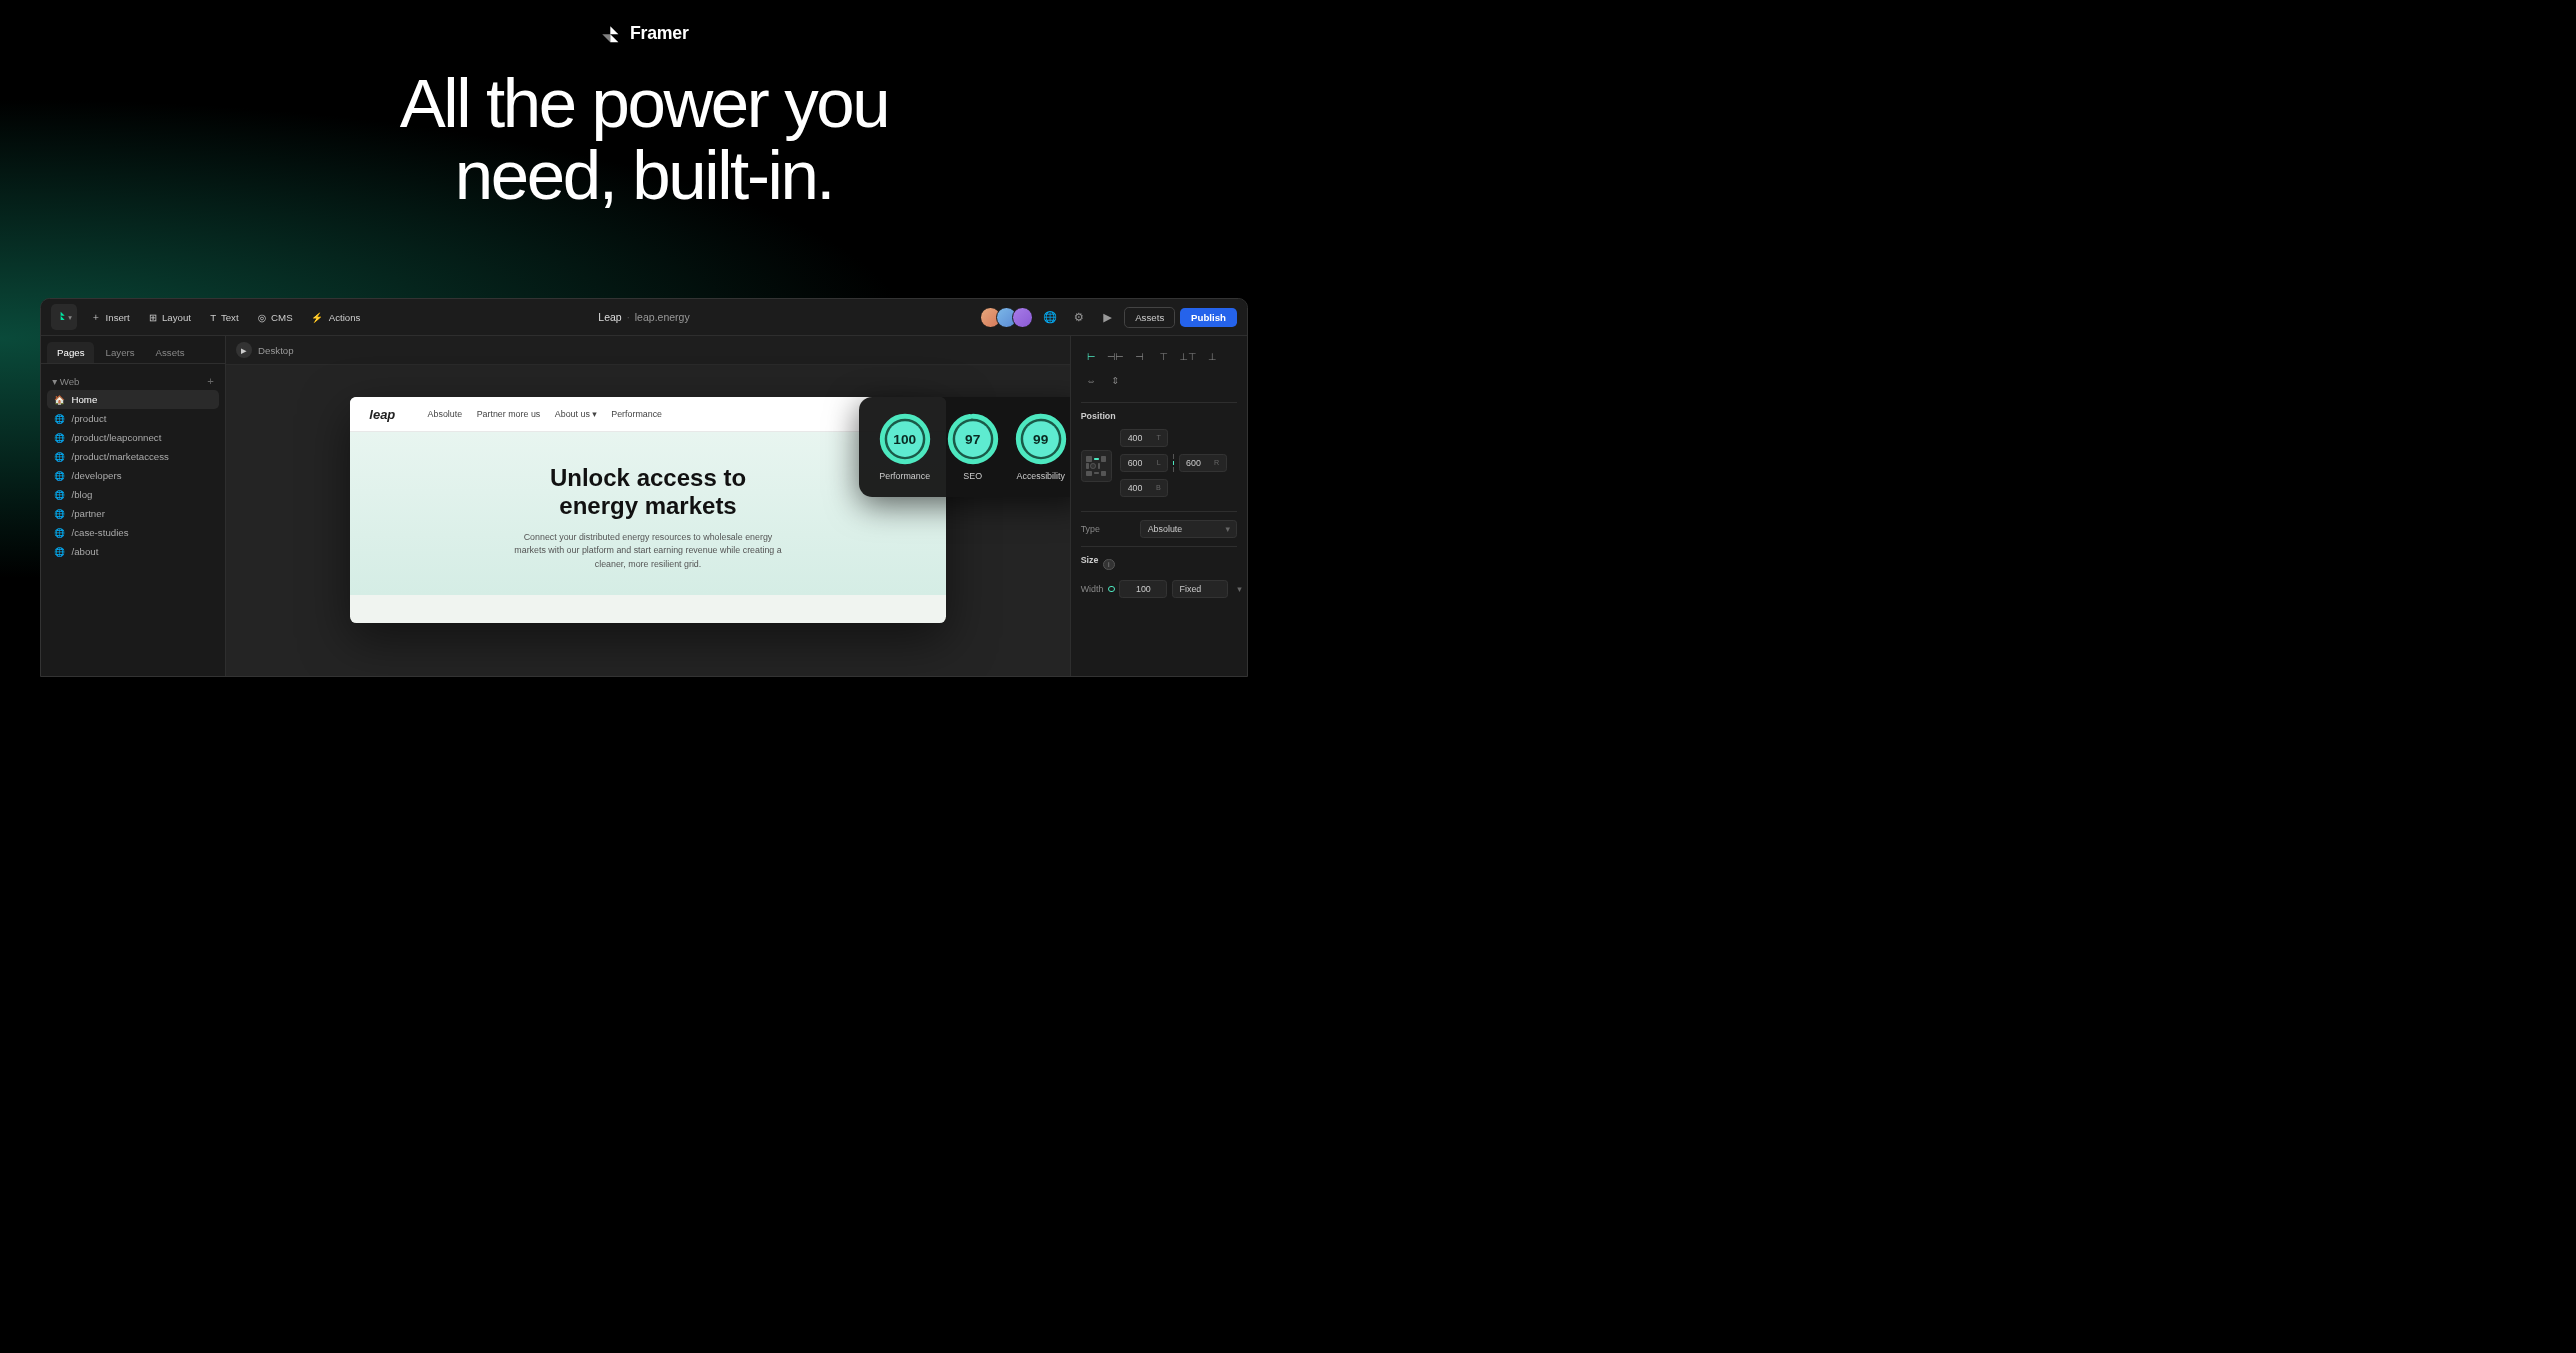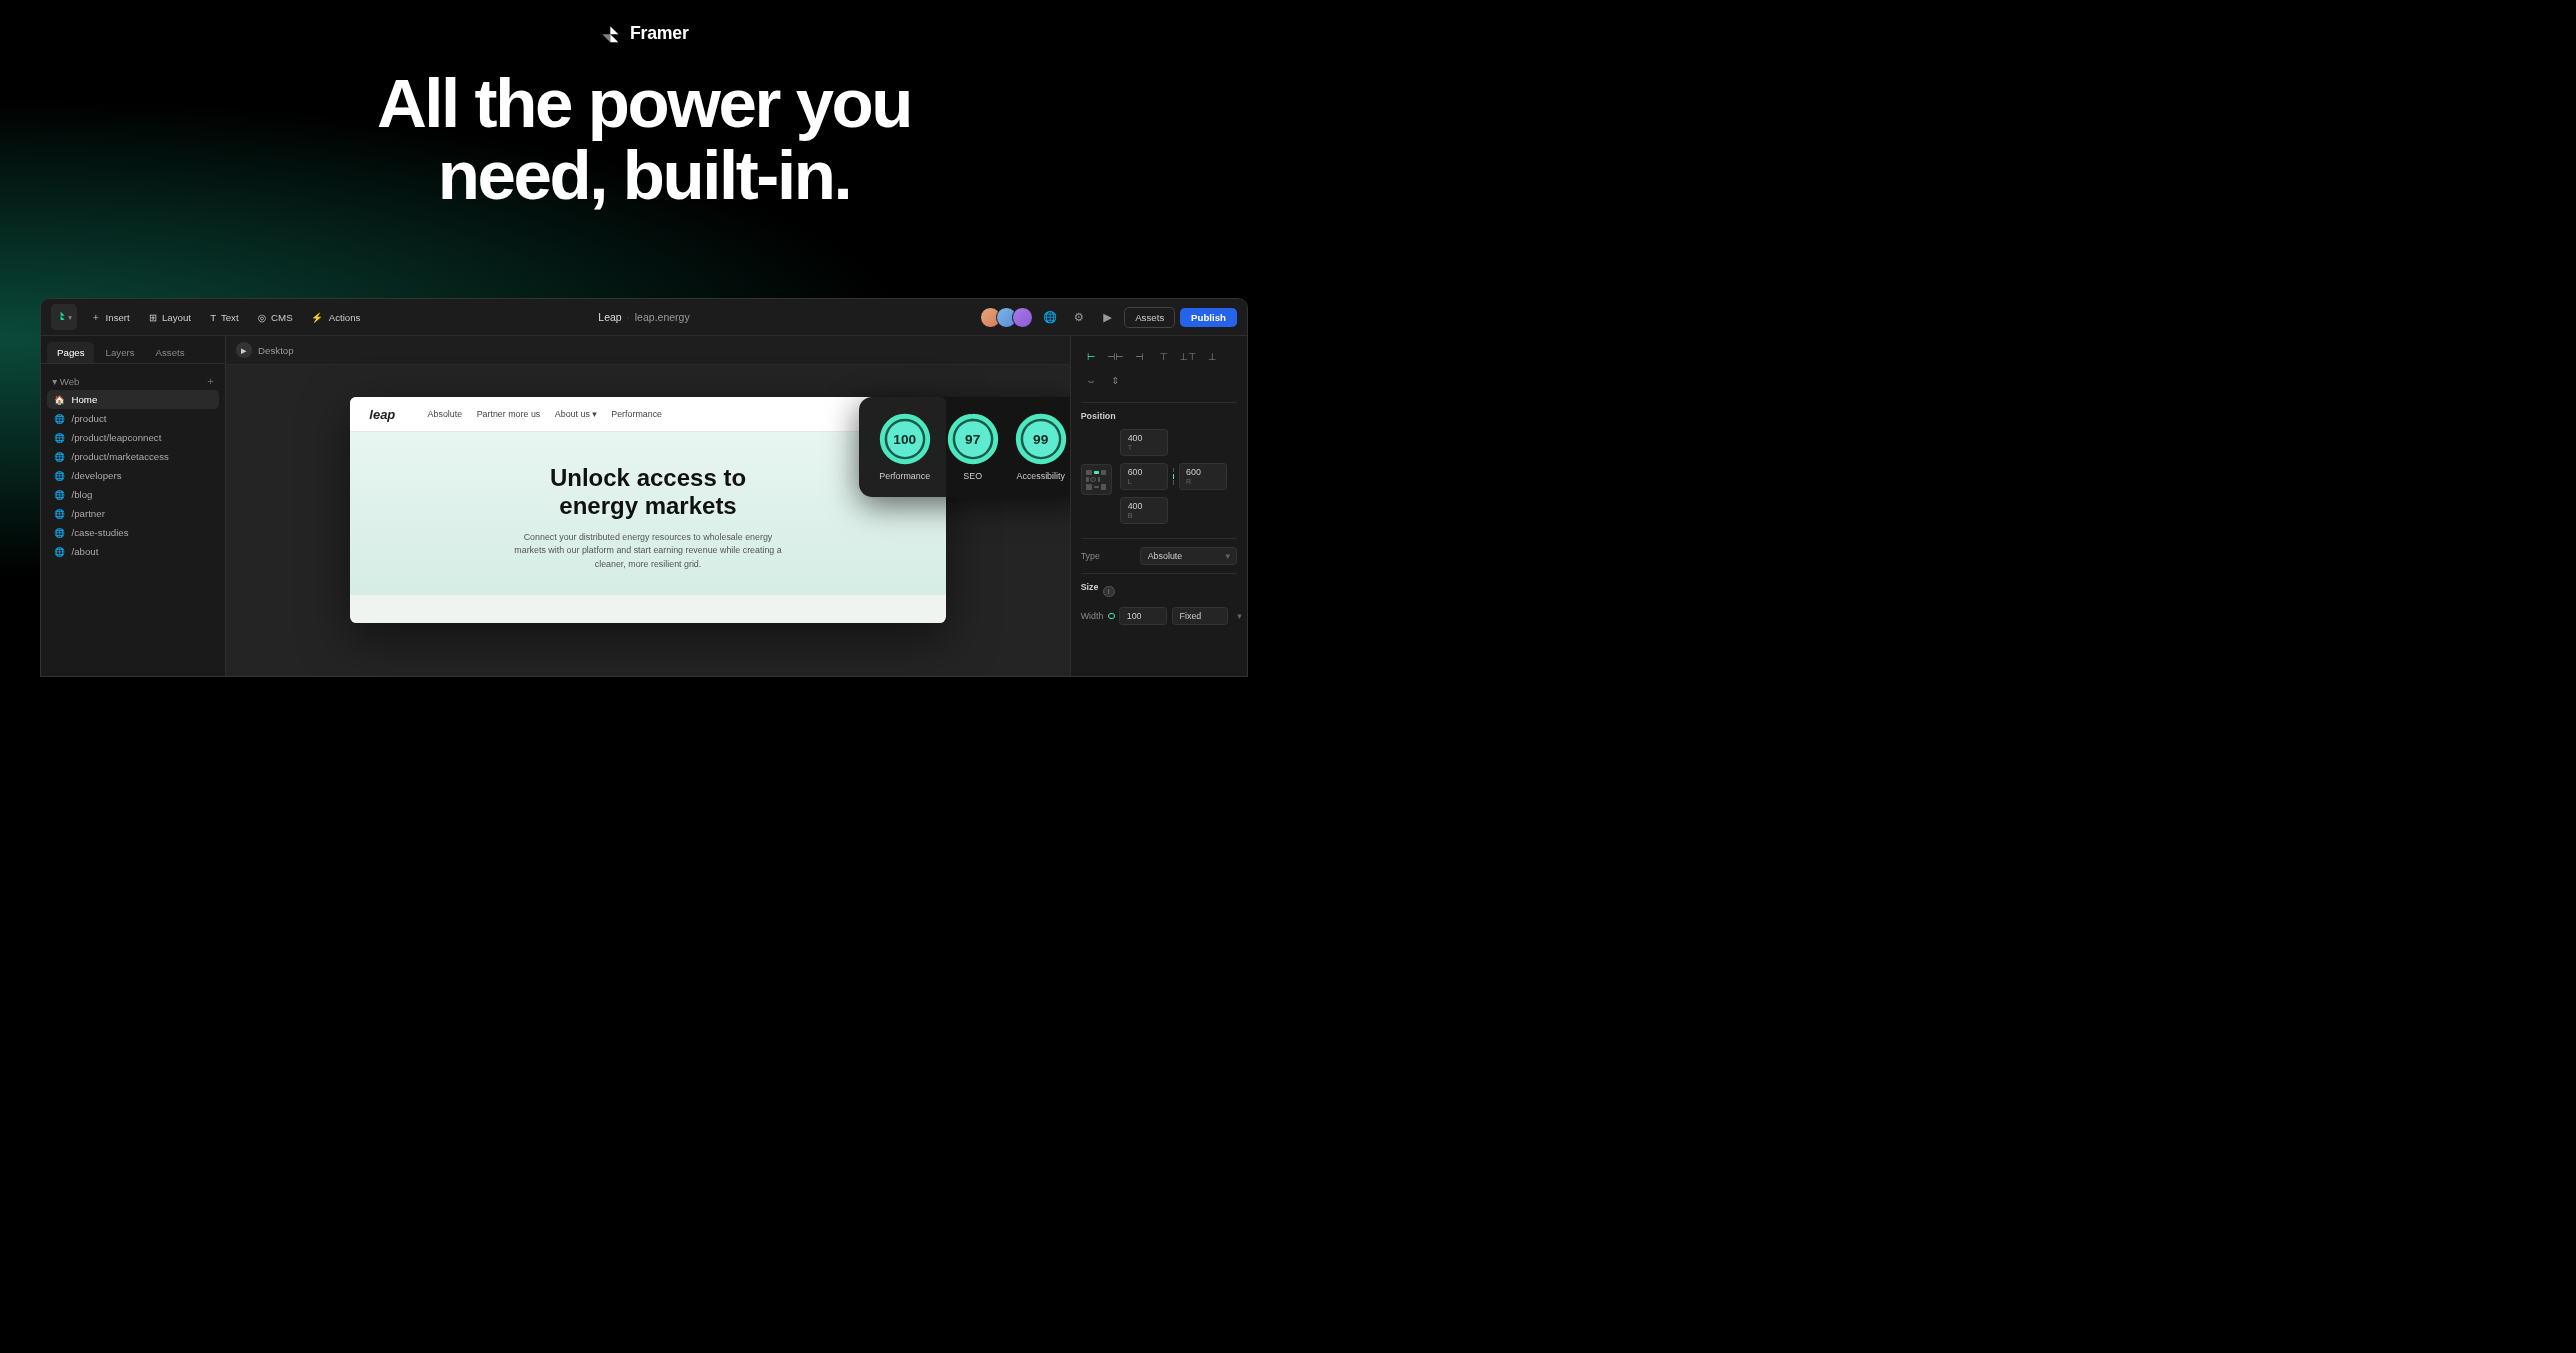--- a/index.html
+++ b/index.html
@@ -51,21 +51,21 @@
     .logo-text {
       color: #fff;
       font-size: 17.7px;
       font-weight: 600;
       letter-spacing: -0.2px;
     }
 
     .hero-title {
       color: #fff;
       font-size: 69px;
-      font-weight: 700;
+      font-weight: 400;
       text-align: center;
       line-height: 1.05;
       letter-spacing: -2.4px;
     }
 
     
     .app-window {
       position: absolute;
       bottom: 0;
       left: 40px;
@@ -449,21 +449,21 @@
     }
 
     .panel-input {
       background: #252525;
       border: 0.8px solid #333;
       border-radius: 3.2px;
       padding: 3.2px 6.4px;
       color: #ccc;
       font-size: 8.9px;
       width: 48px;
-      flex-direction: column;
+      text-align: center;
     }
 
     .panel-input-wide {
       width: 100%;
       background: #252525;
       border: 0.8px solid #333;
       border-radius: 3.2px;
       padding: 3.2px 6.4px;
       color: #ccc;
       font-size: 8.9px;

